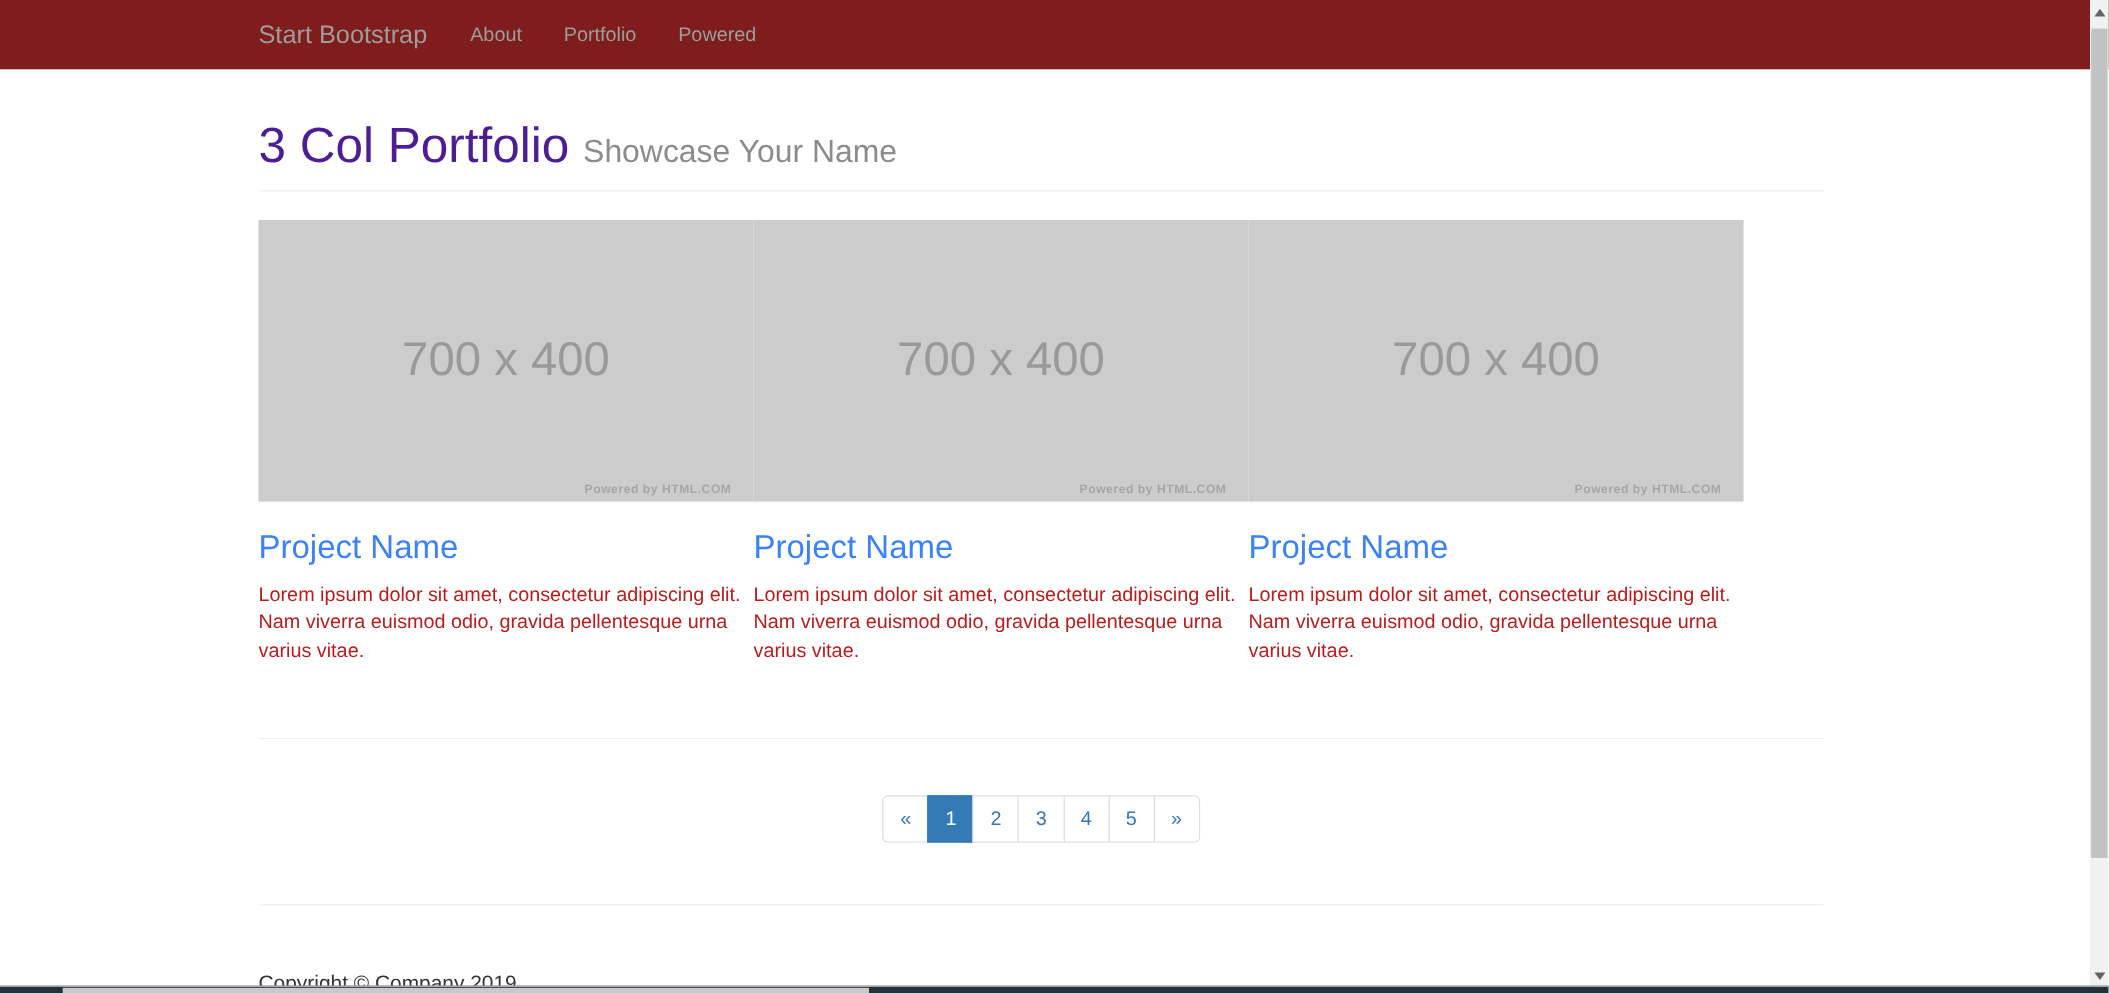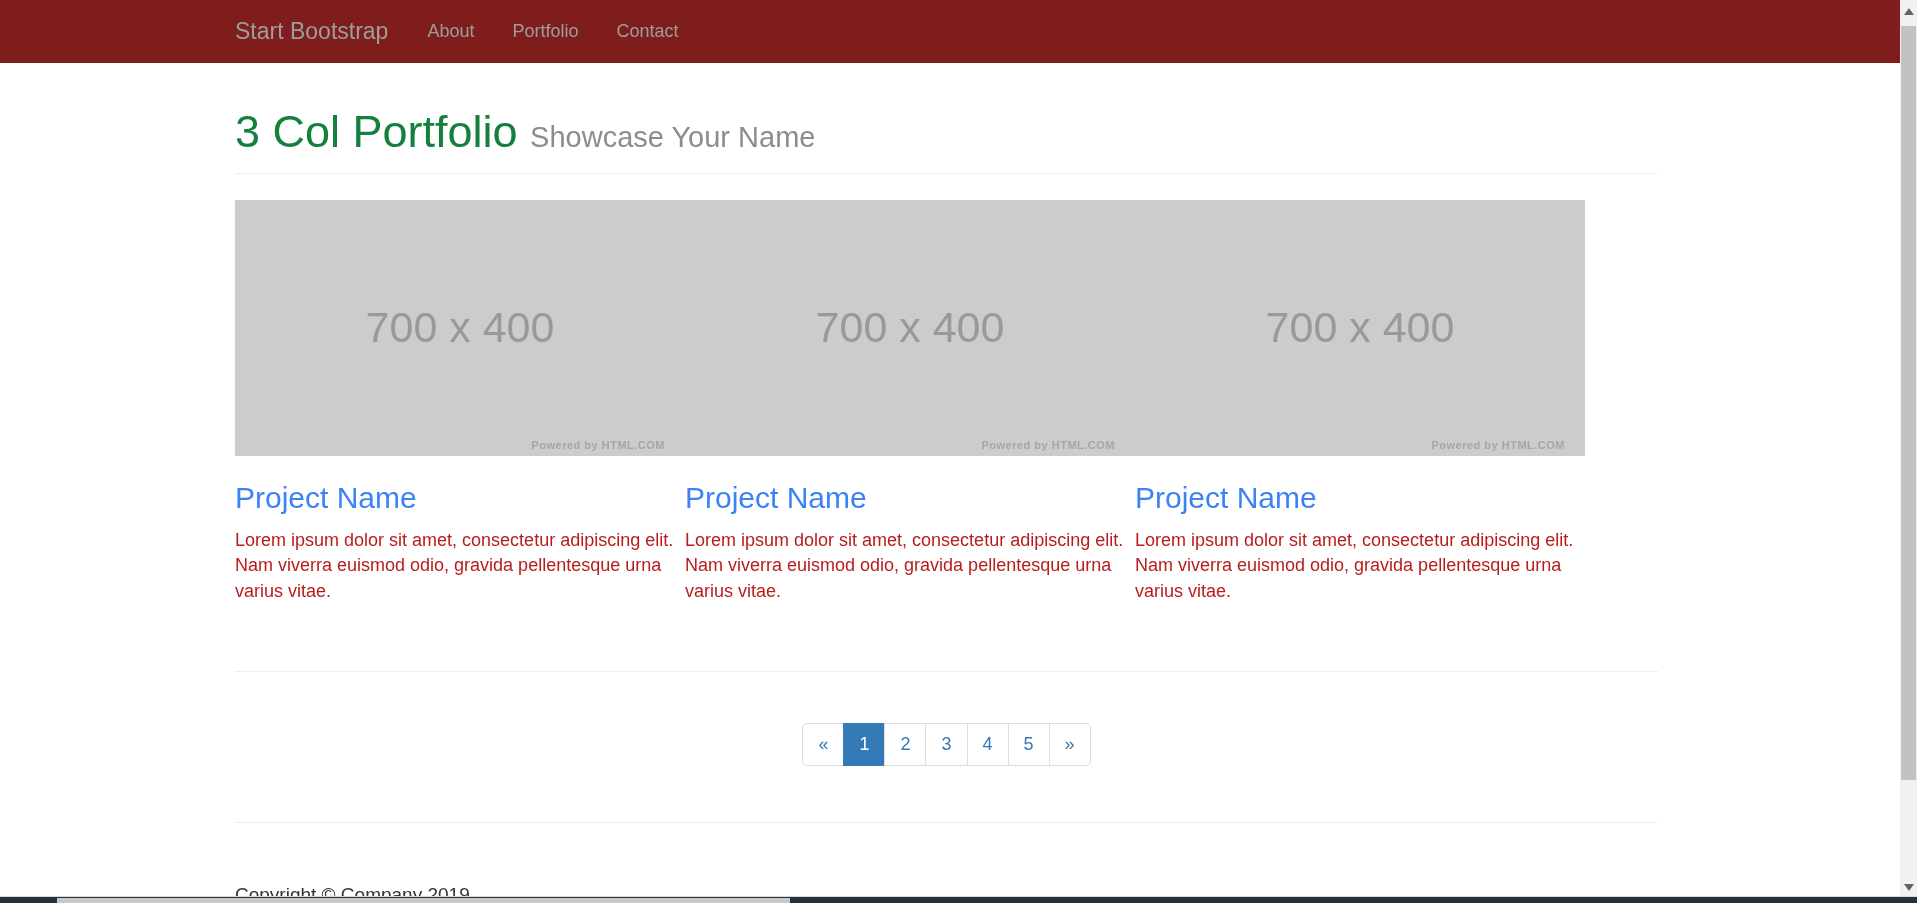--- a/index.html
+++ b/index.html
@@ -16,21 +16,21 @@
     background: #7f1d1d; display: flex; align-items: center;
   }
   .brand { margin-left: 235px; font-size: 23px; color: #9d9d9d; text-decoration: none; cursor: pointer; }
   .nav-links { display: flex; margin-left: 20px; list-style: none; }
   .nav-link { font-size: 18px; color: #9d9d9d; padding: 0 19px; text-decoration: none; cursor: pointer; }
 
   
   .container { position: absolute; top: 63px; left: 235px; width: 1423px; }
 
   .page-header { margin-top: 44px; padding-bottom: 16px; border-bottom: 1px solid #eeeeee; }
-  .page-header h1 { font-size: 45px; font-weight: 400; color: #15803d; line-height: 1.1; display: inline; }
+  .page-header h1 { font-size: 45px; font-weight: 400; color: #4c1d95; line-height: 1.1; display: inline; }
   .page-header .subtitle { font-size: 29px; font-weight: 400; color: #8c8c8c; margin-left: 8px; }
 
   .row { display: flex; justify-content: flex-start; margin-top: 26px; }
   .col { width: 450px; }
 
   .placeholder {
     width: 450px; height: 256px; background: #cccccc; position: relative;
     display: flex; align-items: center; justify-content: center; cursor: pointer;
   }
   .ph-label { font-size: 43px; color: #999999; }
@@ -85,21 +85,21 @@
   .h-thumb { position: absolute; left: 57px; top: 1px; width: 733px; height: 6px; background: #c9c9c9; }
 </style>
 </head>
 <body>
 
 <nav class="navbar">
   <a class="brand">Start Bootstrap</a>
   <ul class="nav-links">
     <li><a class="nav-link">About</a></li>
     <li><a class="nav-link">Portfolio</a></li>
-    <li><a class="nav-link">Contact</a></li>
+    <li><a class="nav-link">Powered</a></li>
   </ul>
 </nav>
 
 <div class="container">
 
   <div class="page-header">
     <h1>3 Col Portfolio</h1>
     <span class="subtitle">Showcase Your Name</span>
   </div>
 

